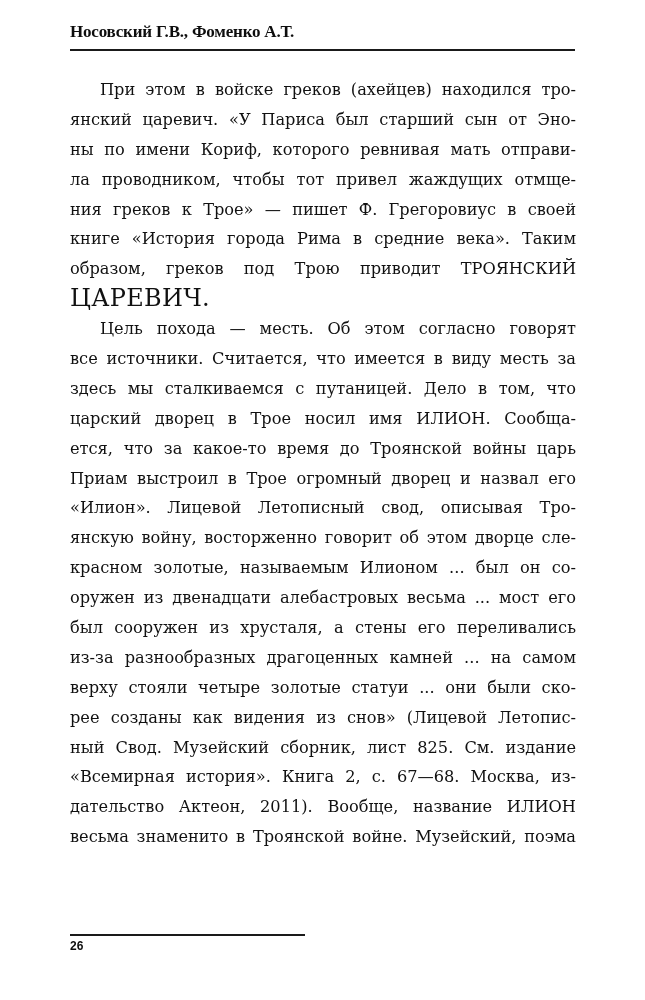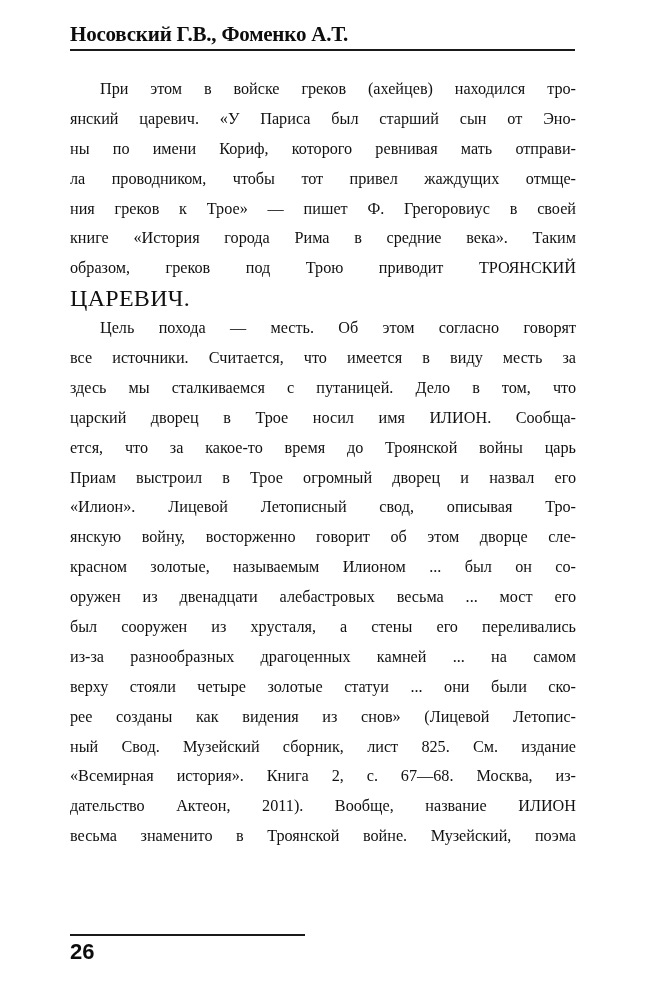--- a/index.html
+++ b/index.html
@@ -19,21 +19,21 @@
       left: 0; top: 0;
       width: 645px; height: 1000px;
       background: #ffffff;
     }
     .running-head {
       position: absolute;
       left: 70px;
       top: 22px;
       font-family: "Liberation Serif", serif;
       font-weight: bold;
-      font-size: 21px;
+      font-size: 17px;
       letter-spacing: -0.2px;
       color: #0d0d0d;
       white-space: nowrap;
     }
     .head-rule {
       position: absolute;
       left: 70px;
       top: 49px;
       width: 505px;
       height: 2px;
@@ -49,21 +49,20 @@
       line-height: 29.9px;
       color: #111111;
     }
     .line {
       display: block;
       white-space: nowrap;
       text-align: justify;
       text-align-last: justify;
       height: 29.9px;
       overflow: visible;
-      font-family: Liberation Serif, serif;
     }
     .line.indent {
       padding-left: 30px;
     }
     .line.last {
       text-align-last: left;
     }
     .line.caps {
       font-size: 24px;
       letter-spacing: 0.3px;
@@ -75,21 +74,21 @@
       width: 235px;
       height: 2px;
       background: #1a1a1a;
     }
     .page-number {
       position: absolute;
       left: 70px;
       top: 939px;
       font-family: "Liberation Sans", sans-serif;
       font-weight: bold;
-      font-size: 22px;
+      font-size: 12px;
       color: #0d0d0d;
     }
   </style>
 </head>
 <body>
 
 <div class="page">
   <div class="running-head">Носовский Г.В., Фоменко А.Т.</div>
   <div class="head-rule"></div>
 

